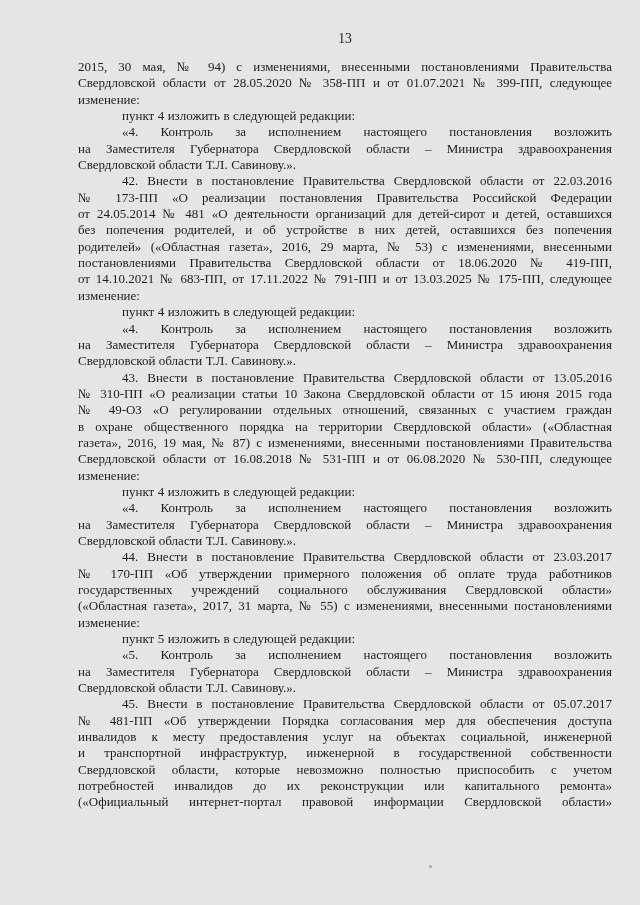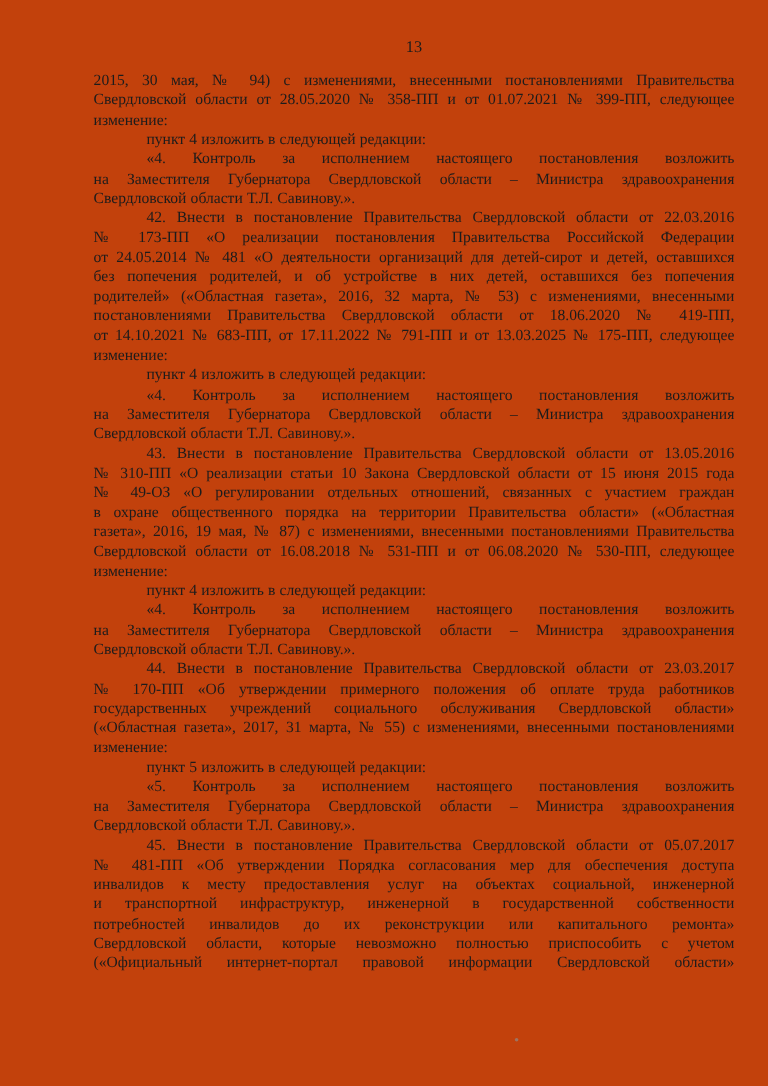--- a/index.html
+++ b/index.html
@@ -7,21 +7,21 @@
     width:640px;height:905px;
     background:#ffffff;
     font-family:"Liberation Serif","DejaVu Serif",serif;
     color:#1c1c1c;
     overflow:hidden;
     position:relative;
   }
   .page{
     position:relative;
     width:640px;height:905px;
-    background:#c2410c;
+    background:#e5e5e5;
   }
   .pagenum{
     padding-top:31px;
     margin-left:78px;
     width:534px;
     text-align:center;
     font-size:13.6px;
     line-height:15px;
   }
   .content{
@@ -68,38 +68,38 @@
       <div class="para">
         <div class="ln j ind">«4. Контроль за исполнением настоящего постановления возложить</div>
         <div class="ln j">на Заместителя Губернатора Свердловской области – Министра здравоохранения</div>
         <div class="ln">Свердловской области Т.Л. Савинову.».</div>
       </div>
       <div class="para">
         <div class="ln j ind">42. Внести в постановление Правительства Свердловской области от 22.03.2016</div>
         <div class="ln j">№ 173-ПП «О реализации постановления Правительства Российской Федерации</div>
         <div class="ln j">от 24.05.2014 № 481 «О деятельности организаций для детей-сирот и детей, оставшихся</div>
         <div class="ln j">без попечения родителей, и об устройстве в них детей, оставшихся без попечения</div>
-        <div class="ln j">родителей» («Областная газета», 2016, 32 марта, № 53) с изменениями, внесенными</div>
+        <div class="ln j">родителей» («Областная газета», 2016, 29 марта, № 53) с изменениями, внесенными</div>
         <div class="ln j">постановлениями Правительства Свердловской области от 18.06.2020 № 419-ПП,</div>
         <div class="ln j">от 14.10.2021 № 683-ПП, от 17.11.2022 № 791-ПП и от 13.03.2025 № 175-ПП, следующее</div>
         <div class="ln">изменение:</div>
       </div>
       <div class="para">
         <div class="ln ind">пункт 4 изложить в следующей редакции:</div>
       </div>
       <div class="para">
         <div class="ln j ind">«4. Контроль за исполнением настоящего постановления возложить</div>
         <div class="ln j">на Заместителя Губернатора Свердловской области – Министра здравоохранения</div>
         <div class="ln">Свердловской области Т.Л. Савинову.».</div>
       </div>
       <div class="para">
         <div class="ln j ind">43. Внести в постановление Правительства Свердловской области от 13.05.2016</div>
         <div class="ln j">№ 310-ПП «О реализации статьи 10 Закона Свердловской области от 15 июня 2015 года</div>
         <div class="ln j">№ 49-ОЗ «О регулировании отдельных отношений, связанных с участием граждан</div>
-        <div class="ln j">в охране общественного порядка на территории Правительства области» («Областная</div>
+        <div class="ln j">в охране общественного порядка на территории Свердловской области» («Областная</div>
         <div class="ln j">газета», 2016, 19 мая, № 87) с изменениями, внесенными постановлениями Правительства</div>
         <div class="ln j">Свердловской области от 16.08.2018 № 531-ПП и от 06.08.2020 № 530-ПП, следующее</div>
         <div class="ln">изменение:</div>
       </div>
       <div class="para">
         <div class="ln ind">пункт 4 изложить в следующей редакции:</div>
       </div>
       <div class="para">
         <div class="ln j ind">«4. Контроль за исполнением настоящего постановления возложить</div>
         <div class="ln j">на Заместителя Губернатора Свердловской области – Министра здравоохранения</div>
@@ -118,19 +118,19 @@
       <div class="para">
         <div class="ln j ind">«5. Контроль за исполнением настоящего постановления возложить</div>
         <div class="ln j">на Заместителя Губернатора Свердловской области – Министра здравоохранения</div>
         <div class="ln">Свердловской области Т.Л. Савинову.».</div>
       </div>
       <div class="para">
         <div class="ln j ind">45. Внести в постановление Правительства Свердловской области от 05.07.2017</div>
         <div class="ln j">№ 481-ПП «Об утверждении Порядка согласования мер для обеспечения доступа</div>
         <div class="ln j">инвалидов к месту предоставления услуг на объектах социальной, инженерной</div>
         <div class="ln j">и транспортной инфраструктур, инженерной в государственной собственности</div>
+        <div class="ln j">Свердловской области, которые невозможно полностью приспособить с учетом</div>
         <div class="ln j">потребностей инвалидов до их реконструкции или капитального ремонта»</div>
-        <div class="ln j">Свердловской области, которые невозможно полностью приспособить с учетом</div>
         <div class="ln j">(«Официальный интернет-портал правовой информации Свердловской области»</div>
       </div>
     </div>
   <div class="speck"></div>
 </div>
 
 </body></html>

